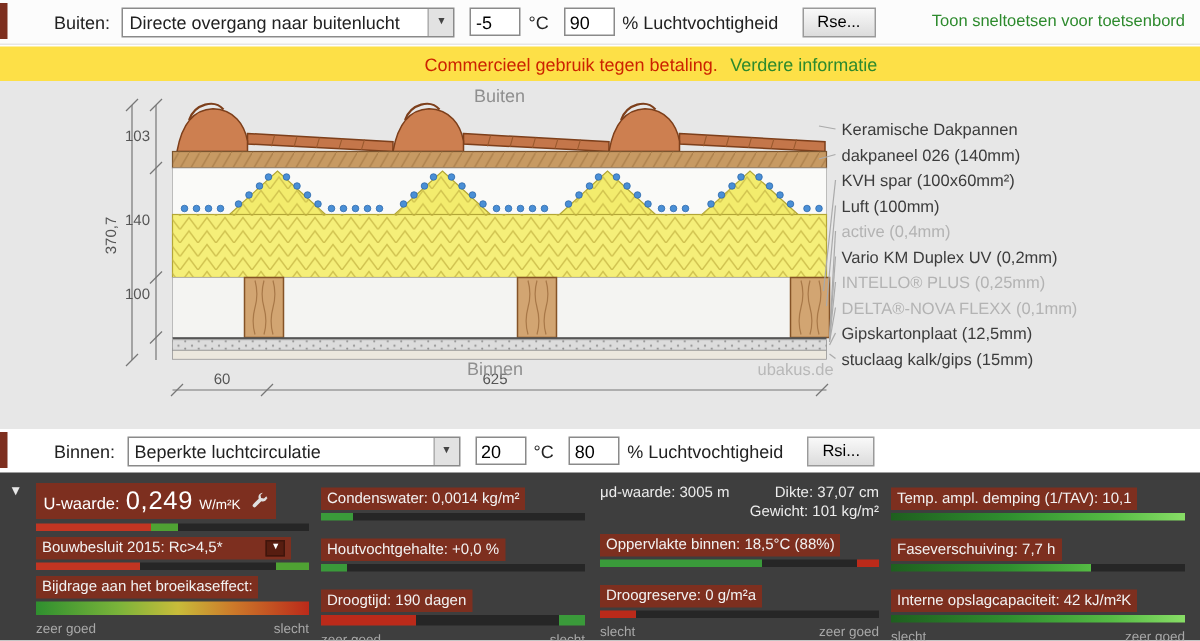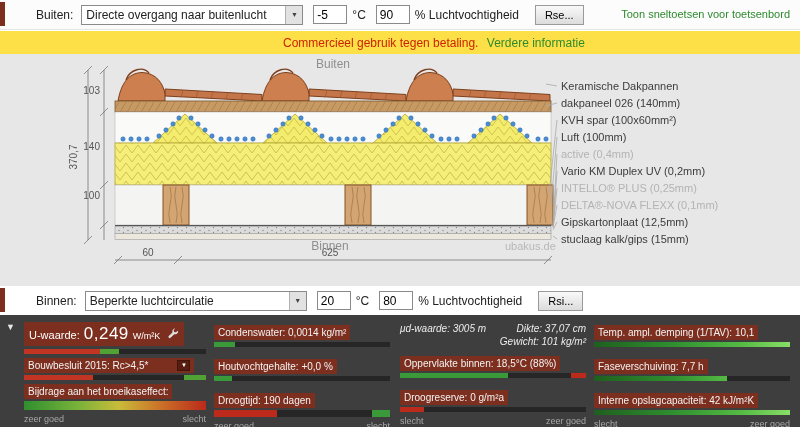--- a/index.html
+++ b/index.html
@@ -52,21 +52,21 @@
           width:max-content; max-width:100%; white-space:nowrap; overflow:hidden; }
   .dd2 { margin-left:5px; width:13px; height:11px; background:#571d10; border:1px solid #40150b;
          display:inline-flex; align-items:center; justify-content:center; font-size:6px; color:#fff; cursor:pointer; }
   .bar { height:5px; background:#262626; margin-top:2px; }
   .bar.big { height:9px; }
   .bar.mid { height:7px; }
   .grp { display:block; }
   .grp + .grp { margin-top:9px; }
   .mt { margin-top:4px; display:inline-flex;gap:24px; }
   .scale { display:flex; justify-content:space-between; color:#a8a8a8; font-size:9px; margin-top:4px; }
-  .info { margin-bottom:5px;font-style:italic; }
+  .info { margin-bottom:5px; }
   .irow { display:flex; justify-content:space-between; color:#ececec; font-size:10px; line-height:13px; }
   .irow.right { justify-content:flex-end; }
   
   .b-uvalue      { background:linear-gradient(90deg,#c23522 0%,#c23522 42%,#4fa233 42%,#4fa233 52%,#262626 52%); }
   .b-bouwbesluit { background:linear-gradient(90deg,#c23522 0%,#c23522 38%,#262626 38%,#262626 88%,#4fa233 88%); }
   .b-broeikas    { background:linear-gradient(90deg,#2f8f2f 0%,#7ab33a 30%,#c8bc3a 52%,#cc7a2a 72%,#bb2a1a 100%); }
   .b-condens     { background:linear-gradient(90deg,#3a9a3a 0%,#3a9a3a 12%,#262626 12%); }
   .b-houtvocht   { background:linear-gradient(90deg,#3a9a3a 0%,#3a9a3a 10%,#262626 10%); }
   .b-droogtijd   { background:linear-gradient(90deg,#bb2a1a 0%,#bb2a1a 36%,#262626 36%,#262626 90%,#3a9a3a 90%); }
   .b-oppervlakte { background:linear-gradient(90deg,#3a9a3a 0%,#3a9a3a 58%,#262626 58%,#262626 92%,#bb2a1a 92%); }

